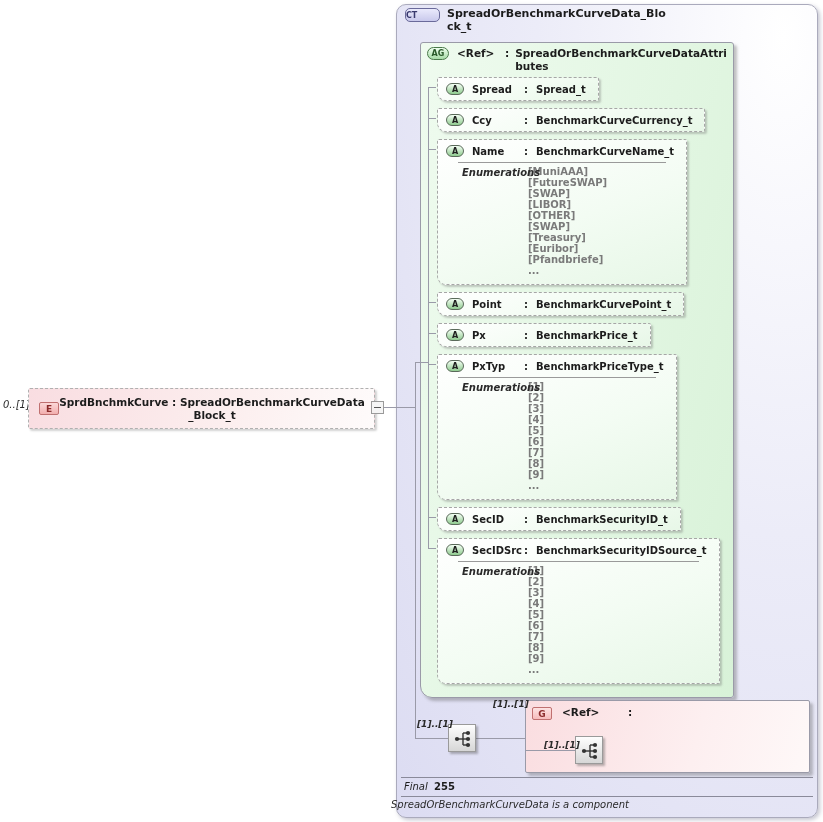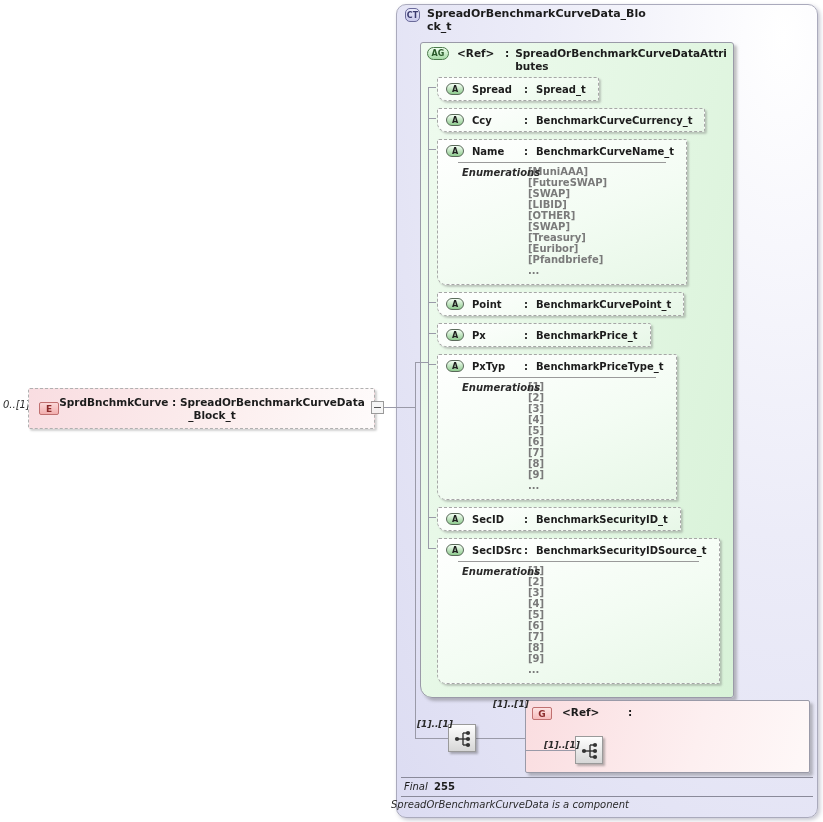--- a/index.html
+++ b/index.html
@@ -9,23 +9,23 @@
 
   
   .ct-box {
     position:absolute; left:396px; top:4px; width:422px; height:814px;
     border:1px solid #aaaabc; border-radius:10px;
     background:radial-gradient(ellipse at 92% 4%, #ffffff 0%, #ececf8 45%, #dcdcf2 100%);
     box-shadow:2px 2px 4px rgba(90,90,120,0.35);
   }
   .ct-head { position:absolute; left:405px; top:7px; display:flex; z-index:4; }
   .icon-ct {
-    width:15px; height:14px; margin-top:1px; border:1px solid #6a6a9a; border-radius:5px;
+    width:35px; height:14px; margin-top:1px; border:1px solid #6a6a9a; border-radius:5px;
     background:linear-gradient(#eaeafc,#c9c9ec); color:#3a3a6e;
-    font-size:8px; font-weight:bold; text-align:center; line-height:13px; flex:none;
+    font-size:8px; font-weight:bold; line-height:13px; flex:none;
   }
   .ct-title { margin-left:7px; width:224px; font-size:11px; font-weight:bold; color:#1c1c1c;
     line-height:13px; word-break:break-all; }
 
   
   .ag-box {
     position:absolute; left:420px; top:42px; min-width:292px; width:max-content; min-height:646px;
     border:1px solid #9a9aa8; border-radius:3px 3px 3px 12px;
     background:linear-gradient(105deg,#effbef 0%,#e2f6e2 55%,#d8f2d8 100%);
     box-shadow:3px 3px 3px rgba(80,80,80,0.35);
@@ -164,21 +164,21 @@
       <span class="attr-name">Name</span>
       <span class="attr-colon">:</span>
       <span class="attr-type">BenchmarkCurveName_t</span>
     </div>
   <div class="enum-block">
             <span class="enum-label">Enumerations</span>
             <div class="enum-vals">
               <div class="enum-val">[MuniAAA]</div>
               <div class="enum-val">[FutureSWAP]</div>
               <div class="enum-val">[SWAP]</div>
-              <div class="enum-val">[LIBID]</div>
+              <div class="enum-val">[LIBOR]</div>
               <div class="enum-val">[OTHER]</div>
               <div class="enum-val">[SWAP]</div>
               <div class="enum-val">[Treasury]</div>
               <div class="enum-val">[Euribor]</div>
               <div class="enum-val">[Pfandbriefe]</div>
               <div class="enum-val">...</div>
             </div>
           </div>
         </div>
 

